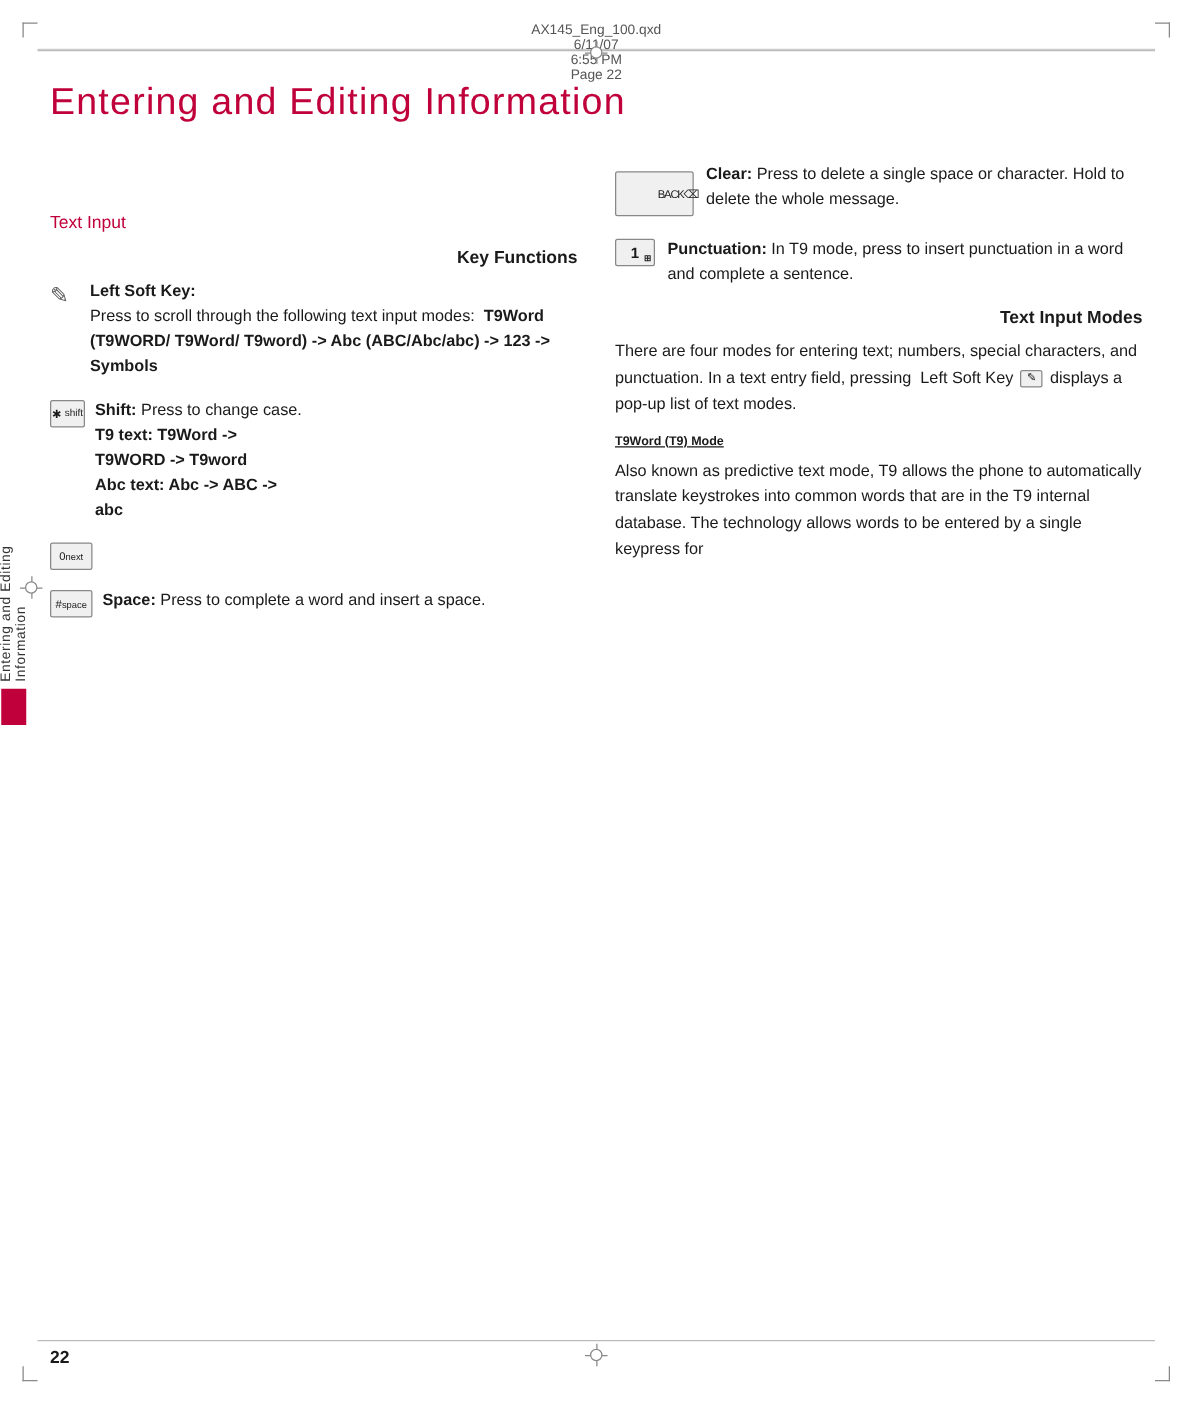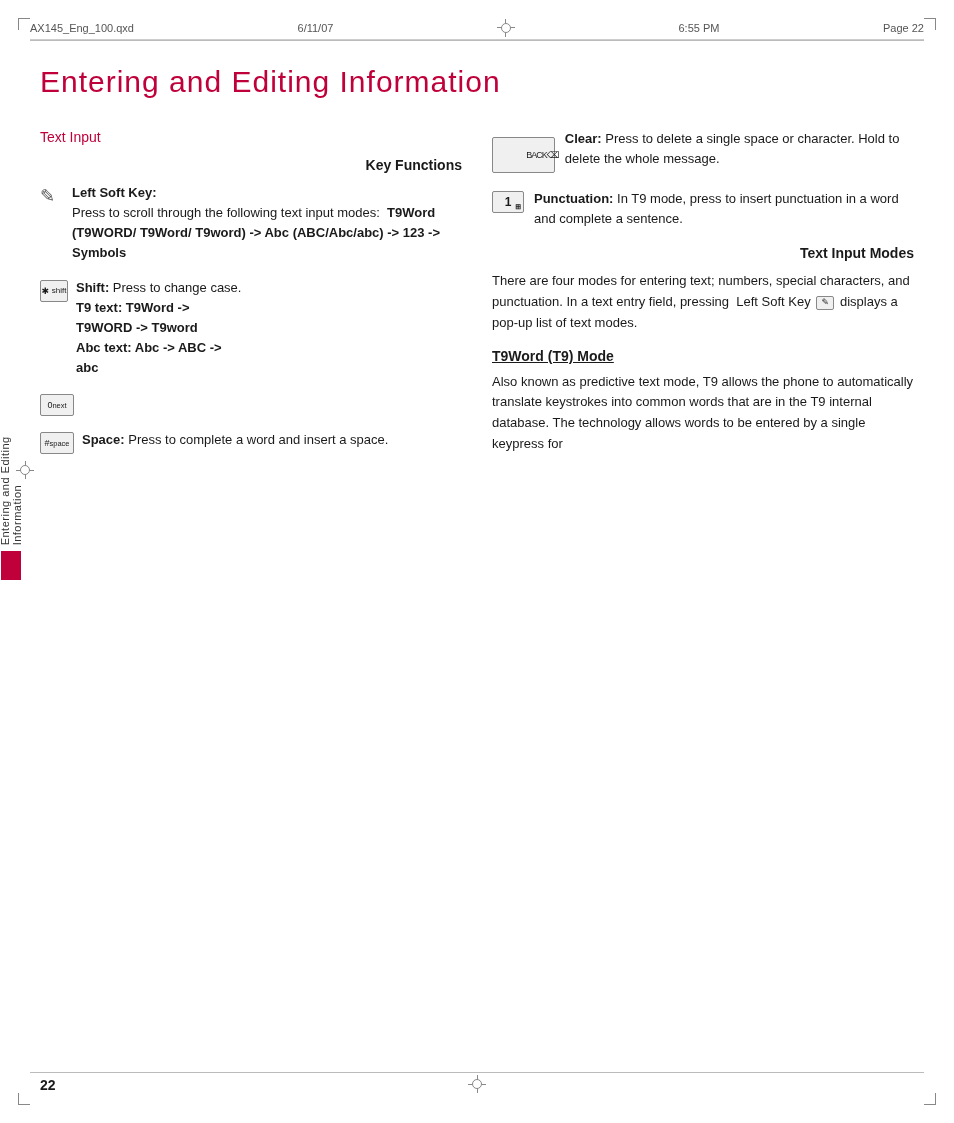--- a/index.html
+++ b/index.html
@@ -34,20 +34,21 @@
       left: 30px;
       right: 30px;
       height: 22px;
       display: flex;
       align-items: center;
       justify-content: space-between;
       border-bottom: 1px solid #ccc;
       padding-bottom: 2px;
       font-size: 11px;
       color: #555;
+      flex-direction: column;
     }
 
     
     .crosshair {
       width: 18px;
       height: 18px;
       position: relative;
       display: inline-flex;
       align-items: center;
       justify-content: center;
@@ -128,20 +129,21 @@
     }
 
     
     .two-col {
       display: flex;
       gap: 30px;
     }
 
     .col-left {
       flex: 1;
+      margin-top: 40px;
     }
 
     .col-right {
       flex: 1;
     }
 
     
     .section-heading {
       font-size: 14px;
       color: #c0003a;
@@ -220,21 +222,21 @@
       margin-top: 10px;
     }
 
     .modes-text {
       font-size: 13px;
       line-height: 1.6;
       margin-bottom: 14px;
     }
 
     .modes-subhead {
-      font-size: 14px;
+      font-size: 10px;
       font-weight: bold;
       margin-bottom: 8px;
       text-decoration: underline;
     }
 
     
     .page-number {
       position: absolute;
       bottom: 30px;
       left: 40px;

